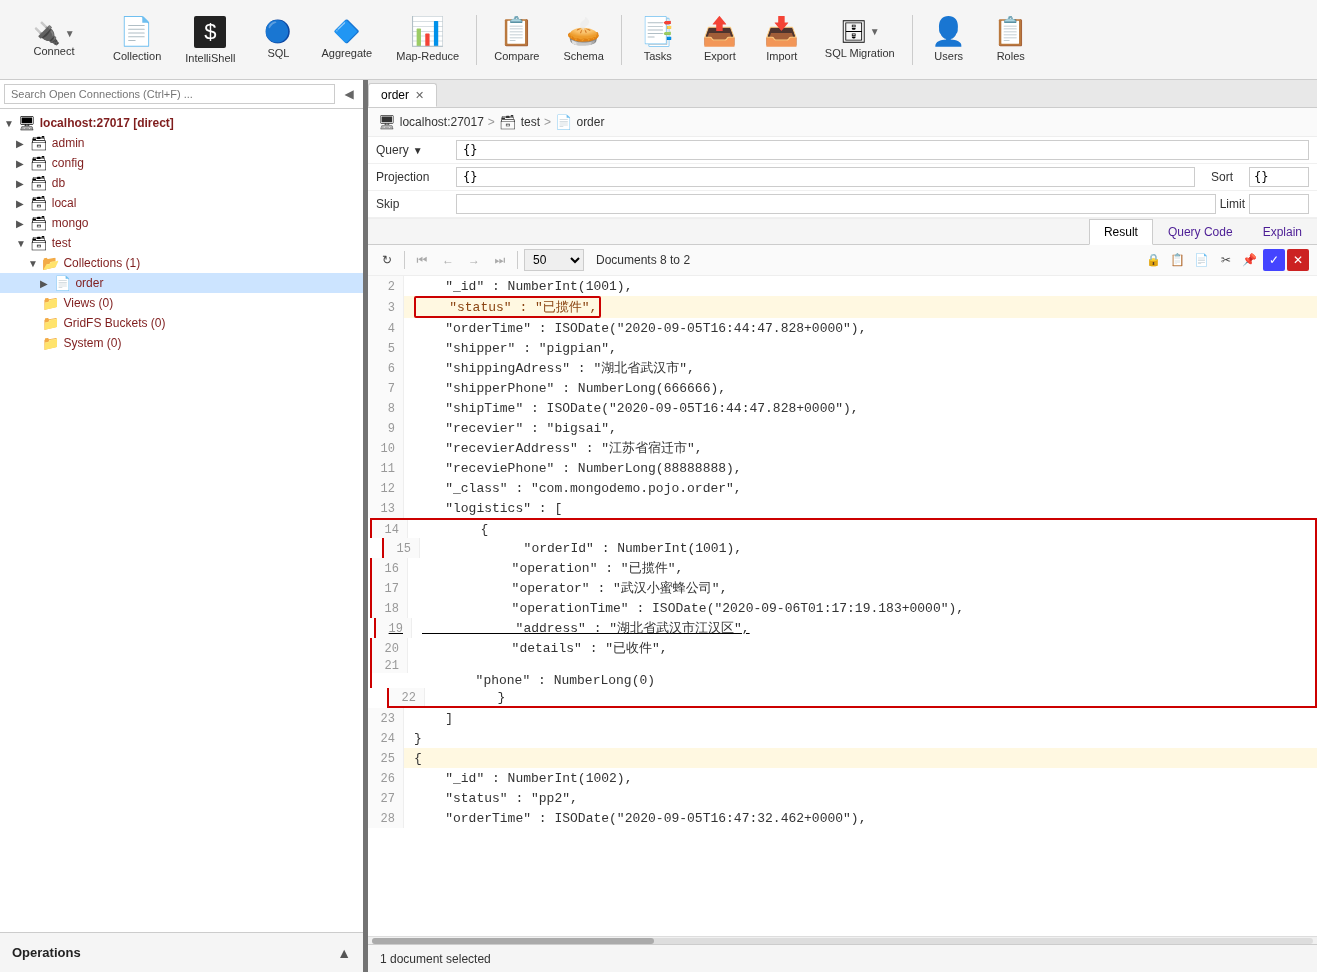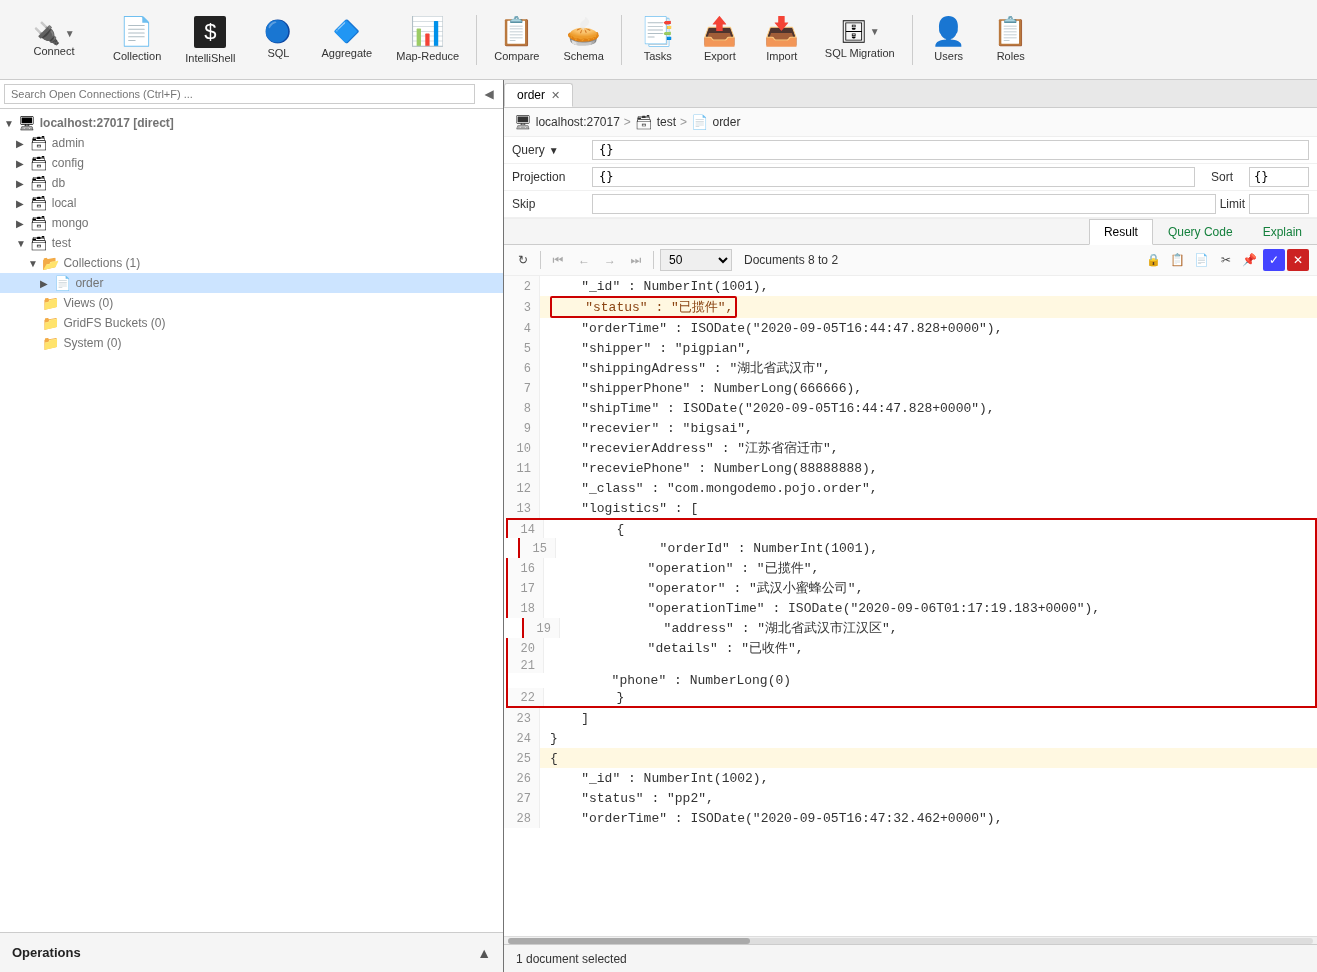--- a/index.html
+++ b/index.html
@@ -18,33 +18,33 @@
     .toolbar-icon { font-size: 28px; line-height: 1; }
     .toolbar-label { font-size: 11px; color: #333; white-space: nowrap; }
     .toolbar-divider { width: 1px; height: 50px; background: #ccc; margin: 0 4px; }
     .toolbar-connect { display: flex; flex-direction: column; align-items: center; padding: 4px 10px; min-width: 70px; }
     .toolbar-connect-top { display: flex; align-items: center; gap: 4px; }
 
     
     #main { display: flex; flex: 1; overflow: hidden; }
 
     
-    #sidebar { width: 504px; min-width: 200px; display: flex; flex-direction: column; border-right: 1px solid #737373; background: #fff; }
+    #sidebar { width: 368px; min-width: 200px; display: flex; flex-direction: column; border-right: 5px solid #737373; background: #fff; }
     #sidebar-search { padding: 4px; border-bottom: 1px solid #ccc; display: flex; align-items: center; }
     #sidebar-search input { flex: 1; border: 1px solid #ccc; padding: 3px 6px; font-size: 11px; }
     #sidebar-tree { flex: 1; overflow-y: auto; padding: 4px 0; }
     .tree-item { display: flex; align-items: center; padding: 2px 4px; cursor: pointer; white-space: nowrap; }
     .tree-item.selected { background: #cce4ff; }
     .tree-indent-0 { padding-left: 4px; }
     .tree-indent-1 { padding-left: 16px; }
     .tree-indent-2 { padding-left: 28px; }
     .tree-indent-3 { padding-left: 40px; }
     .tree-arrow { width: 14px; display: inline-block; font-size: 10px; color: #555; }
     .tree-icon { margin-right: 4px; font-size: 14px; }
-    .tree-label { font-size: 12px; color: #737373; }
+    .tree-label { font-size: 12px; color: #7f1d1d; }
     .tree-label.bold { font-weight: bold; }
 
     
     #operations-panel { border-top: 1px solid #ccc; background: #f5f5f5; display: flex; align-items: center; justify-content: space-between; padding: 8px 12px; height: 40px; cursor: pointer; }
     .operations-label { font-size: 13px; font-weight: 600; color: #222; }
     .operations-arrow { font-size: 14px; color: #555; }
 
     
     #content { flex: 1; display: flex; flex-direction: column; overflow: hidden; background: #fff; }
 
@@ -63,29 +63,29 @@
     .query-label { width: 80px; font-size: 12px; font-weight: 500; color: #333; display: flex; align-items: center; gap: 4px; }
     .query-input { flex: 1; border: 1px solid #ccc; padding: 2px 6px; font-size: 12px; font-family: monospace; }
     .sort-label { font-size: 12px; color: #333; margin: 0 16px; }
     .sort-input { width: 60px; border: 1px solid #ccc; padding: 2px 4px; font-size: 12px; font-family: monospace; }
     .skip-input { flex: 1; border: 1px solid #ccc; padding: 2px 6px; font-size: 12px; }
     .limit-label { font-size: 12px; color: #333; margin: 0 4px; }
     .limit-input { width: 60px; border: 1px solid #ccc; padding: 2px 4px; font-size: 12px; }
 
     
     #result-tabs { display: flex; border-bottom: 1px solid #ccc; background: #f5f5f5; justify-content: flex-end; }
-    .result-tab { padding: 5px 14px; font-size: 12px; cursor: pointer; border: 1px solid transparent; border-bottom: none; color: #15803d; }
+    .result-tab { padding: 5px 14px; font-size: 12px; cursor: pointer; border: 1px solid transparent; border-bottom: none; color: #4c1d95; }
     .result-tab.active { background: #fff; border-color: #ccc; border-bottom: 1px solid #fff; margin-bottom: -1px; color: #000; font-weight: 500; }
 
     
     #result-toolbar { display: flex; align-items: center; padding: 4px 8px; border-bottom: 1px solid #eee; background: #fafafa; gap: 4px; }
     .result-tb-btn { width: 22px; height: 22px; display: flex; align-items: center; justify-content: center; cursor: pointer; border: 1px solid transparent; border-radius: 2px; font-size: 12px; color: #444; }
     .result-tb-btn.disabled { color: #aaa; cursor: default; }
     .result-tb-sep { width: 1px; height: 18px; background: #ccc; margin: 0 2px; }
-    .result-page-select { padding: 2px 4px; border: 1px solid #ccc; font-size: 12px; width: 72px; }
+    .result-page-select { padding: 2px 4px; border: 1px solid #ccc; font-size: 12px; width: 60px; }
     .result-page-info { font-size: 12px; color: #333; margin: 0 8px; }
     .result-tb-icons { margin-left: auto; display: flex; gap: 2px; }
 
     
     #code-area { flex: 1; overflow: auto; font-family: 'Courier New', monospace; font-size: 13px; background: #fff; position: relative; }
     .code-line { display: flex; min-height: 20px; }
     .code-line.highlighted { background: #fff8e1; }
     .line-num { width: 36px; min-width: 36px; text-align: right; padding-right: 8px; color: #999; font-size: 12px; user-select: none; border-right: 1px solid #eee; background: #fafafa; display: flex; align-items: center; justify-content: flex-end; padding-top: 1px; }
     .line-content { padding-left: 10px; flex: 1; white-space: pre; color: #333; display: flex; align-items: center; font-size: 13px; }
 
@@ -418,33 +418,33 @@
           <div class="line-content">            "operation" : "已揽件",</div>
         </div>
         <div class="code-line" style="position: relative; border-left: 2px solid rgb(204, 0, 0); border-right: 2px solid rgb(204, 0, 0); margin-left: 2px;">
           <div class="line-num" style="">17</div>
           <div class="line-content">            "operator" : "武汉小蜜蜂公司",</div>
         </div>
         <div class="code-line" style="position: relative; border-left: 2px solid rgb(204, 0, 0); border-right: 2px solid rgb(204, 0, 0); margin-left: 2px;">
           <div class="line-num" style="">18</div>
           <div class="line-content">            "operationTime" : ISODate("2020-09-06T01:17:19.183+0000"),</div>
         </div>
-        <div class="code-line" style="position: relative; border-left: 2px solid rgb(204, 0, 0); border-right: 2px solid rgb(204, 0, 0); margin-left: 18px;">
+        <div class="code-line" style="position: relative; border-left: 2px solid rgb(204, 0, 0); border-right: 2px solid rgb(204, 0, 0); margin-left: 6px; text-decoration: underline;">
           <div class="line-num" style="">19</div>
           <div class="line-content">            "address" : "湖北省武汉市江汉区",</div>
         </div>
         <div class="code-line" style="position: relative; border-left: 2px solid rgb(204, 0, 0); border-right: 2px solid rgb(204, 0, 0); margin-left: 2px;">
           <div class="line-num" style="">20</div>
           <div class="line-content">            "details" : "已收件",</div>
         </div>
         <div class="code-line" style="position: relative; border-left: 2px solid rgb(204, 0, 0); border-right: 2px solid rgb(204, 0, 0); margin-left: 2px; flex-direction: column;">
           <div class="line-num" style="">21</div>
           <div class="line-content">            "phone" : NumberLong(0)</div>
         </div>
-        <div class="code-line" style="position: relative; border-bottom: 2px solid rgb(204, 0, 0); border-left: 2px solid rgb(204, 0, 0); border-right: 2px solid rgb(204, 0, 0); margin-left: 2px;">
+        <div class="code-line" style="position: relative; border-bottom: 2px solid rgb(204, 0, 0); border-left: 2px solid rgb(204, 0, 0); border-right: 2px solid rgb(204, 0, 0); margin-left: 19px;">
           <div class="line-num" style="">22</div>
           <div class="line-content">        }</div>
         </div>
         <div class="code-line">
           <div class="line-num">23</div>
           <div class="line-content">    ]</div>
         </div>
         <div class="code-line">
           <div class="line-num">24</div>
           <div class="line-content">}</div>

